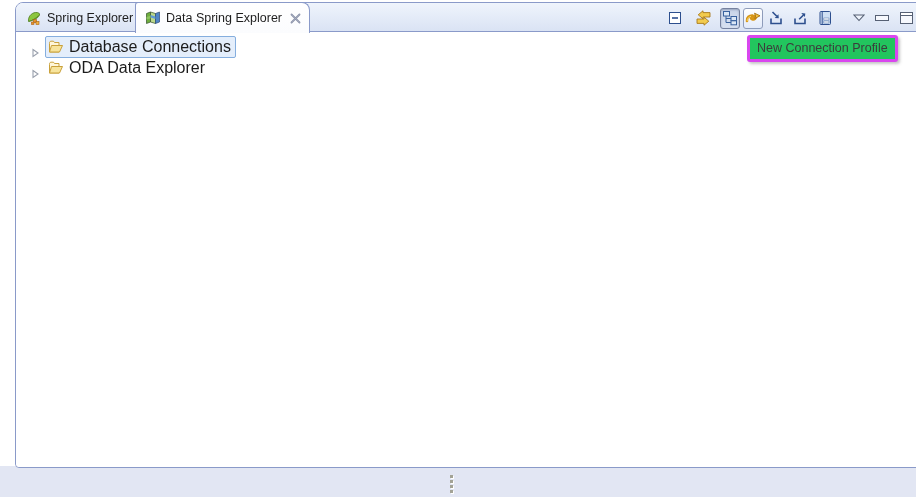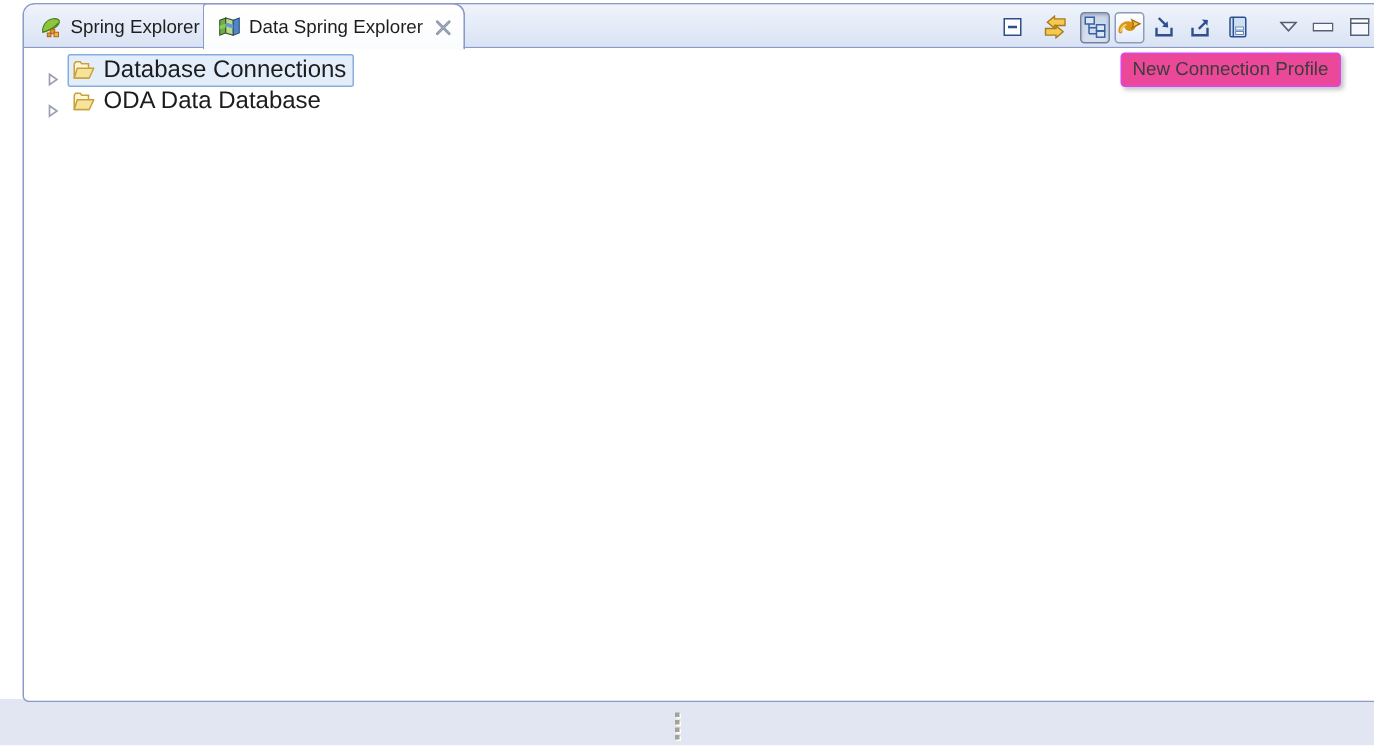--- a/index.html
+++ b/index.html
@@ -91,21 +91,21 @@
   .tree-item {
     display: inline-flex; align-items: center; gap: 5px;
     padding: 1px 4px 1px 2px; border: 1px solid transparent; border-radius: 2px;
   }
   .tree-item.selected { background: #e4eefb; border-color: #85aede; }
 
   
   .tooltip {
     position: absolute; left: 747px; top: 35px;
     padding: 3px 7px 4px 7px;
-    background: #ec4899; border: 1px solid #d946ef; border-radius: 3px;
+    background: #22c55e; border: 3px solid #d946ef; border-radius: 3px;
     font-size: 12.5px; color: #3c3c3c; white-space: nowrap;
     box-shadow: 2px 2px 3px rgba(90,90,90,0.35);
     z-index: 10;
   }
 
   svg { display: block; }
 </style>
 </head>
 <body>
 
@@ -260,21 +260,21 @@
             <polygon points="2,1.5 7,5 2,8.5" fill="#ffffff" stroke="#9aa0ad" stroke-width="1.1"></polygon>
           </svg>
         </span>
         <span class="tree-item">
           <span>
             <svg width="16" height="14" viewBox="0 0 16 14">
               <path d="M1.5 3.5 L1.5 12 L11 12 L11 2.5 L6.5 2.5 L5.5 1.2 L2.5 1.2 L1.5 2.5 Z" fill="#fff6d8" stroke="#c9a13b" stroke-width="1"></path>
               <path d="M3.5 5.5 L14.5 5.5 L11.5 12 L1.5 12 Z" fill="#f7e49c" stroke="#c9a13b" stroke-width="1" stroke-linejoin="round"></path>
             </svg>
           </span>
-          <span>ODA Data Database</span>
+          <span>ODA Data Explorer</span>
         </span>
       </div>
 
     </div>
   </div>
 </div>
 
 <div class="tooltip">New Connection Profile</div>
 
 </body></html>

